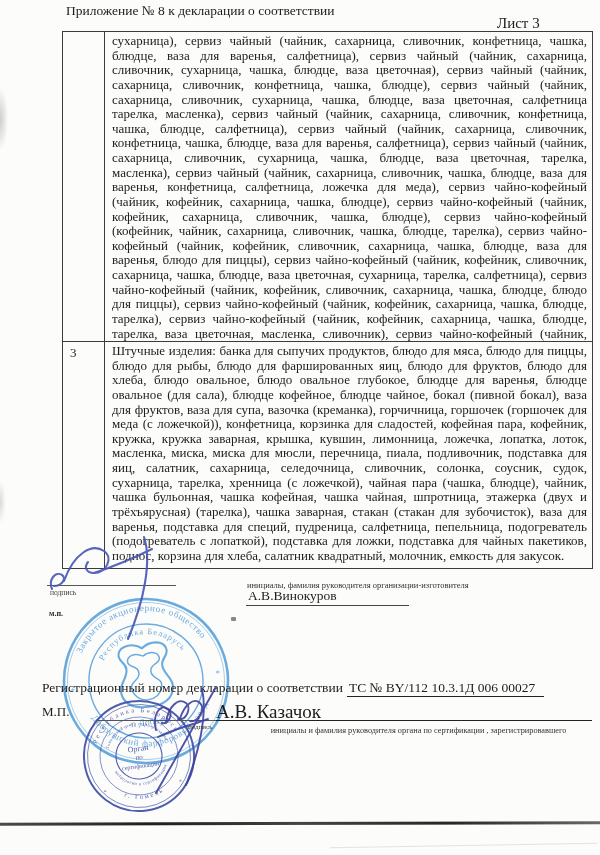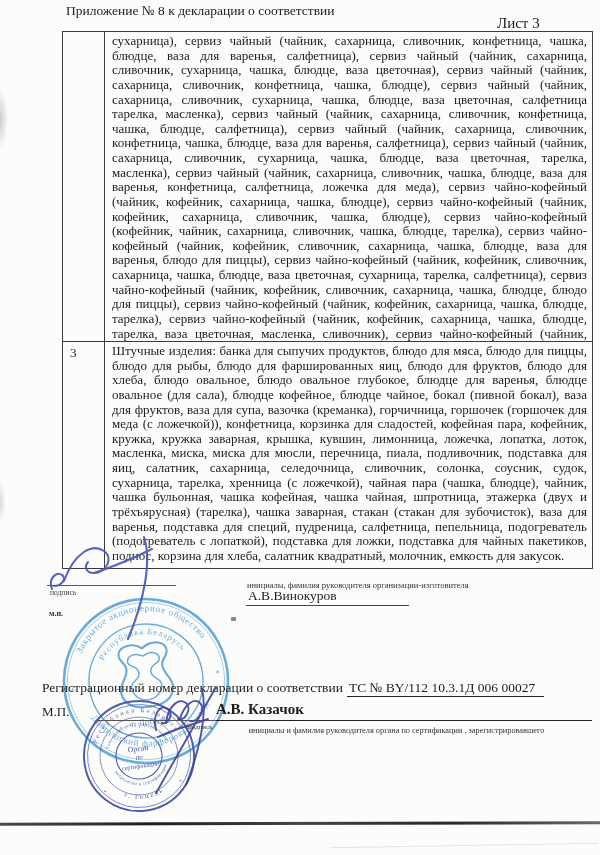--- a/index.html
+++ b/index.html
@@ -34,22 +34,22 @@
   .stamp1{position:absolute;left:61px;top:596px;z-index:3;opacity:.88;transform:rotate(-7deg);}
   .stamp2{position:absolute;left:82px;top:699px;z-index:3;opacity:.92;transform:rotate(-8deg);}
   .sig2-svg{position:absolute;left:138px;top:685px;z-index:6;opacity:.9;}
 
   .reg{position:absolute;left:42px;top:680px;font-size:13.5px;z-index:5;white-space:nowrap;}
   .reg .num{border-bottom:1.3px solid #222;padding:0 9px 1px 2px;margin-left:4px;}
 
   .mp-big{position:absolute;left:42px;top:704px;font-size:13px;z-index:5;}
   .sig2-line{position:absolute;left:96px;top:720px;width:121px;border-top:1px solid #555;z-index:5;}
   .sig2-label{position:absolute;left:188px;top:723px;font-size:7px;color:#3a3a3a;z-index:7;}
-  .kaz{position:absolute;left:216px;top:701px;width:376px;height:19px;border-bottom:1.5px solid #222;font-size:15px;font-weight:bold;z-index:5;}
-  .kcap{position:absolute;left:224px;width:345px;text-align:center;font-size:8.3px;color:#333;z-index:5;}
+  .kaz{position:absolute;left:216px;top:701px;width:376px;height:19px;border-bottom:1.5px solid #222;font-size:19px;font-weight:normal;z-index:5;}
+  .kcap{position:absolute;left:246px;width:345px;text-align:center;font-size:8.3px;color:#333;z-index:5;}
   .kcap1{top:726px;}
   .kcap2{top:737px;}
 
   .scanline{position:absolute;left:0;top:822px;width:600px;height:2.6px;z-index:8;opacity:.88;
     background:linear-gradient(90deg,#333 0%,#000 25%,#2b2b2b 50%,#0a0a0a 75%,#555 100%);
     transform:rotate(-0.15deg);}
   .scanline2{position:absolute;left:330px;top:845px;width:268px;height:1.4px;background:#9a9a9a;opacity:.25;transform:rotate(-1deg);z-index:1;}
   .smudge{position:absolute;z-index:1;}
   .sm1{left:0;top:88px;width:8px;height:62px;background:radial-gradient(ellipse at left,#9c9c9c,transparent 72%);opacity:.5;}
   .sm2{left:0;top:480px;width:6px;height:44px;background:radial-gradient(ellipse at left,#a5a5a5,transparent 70%);opacity:.4;}

